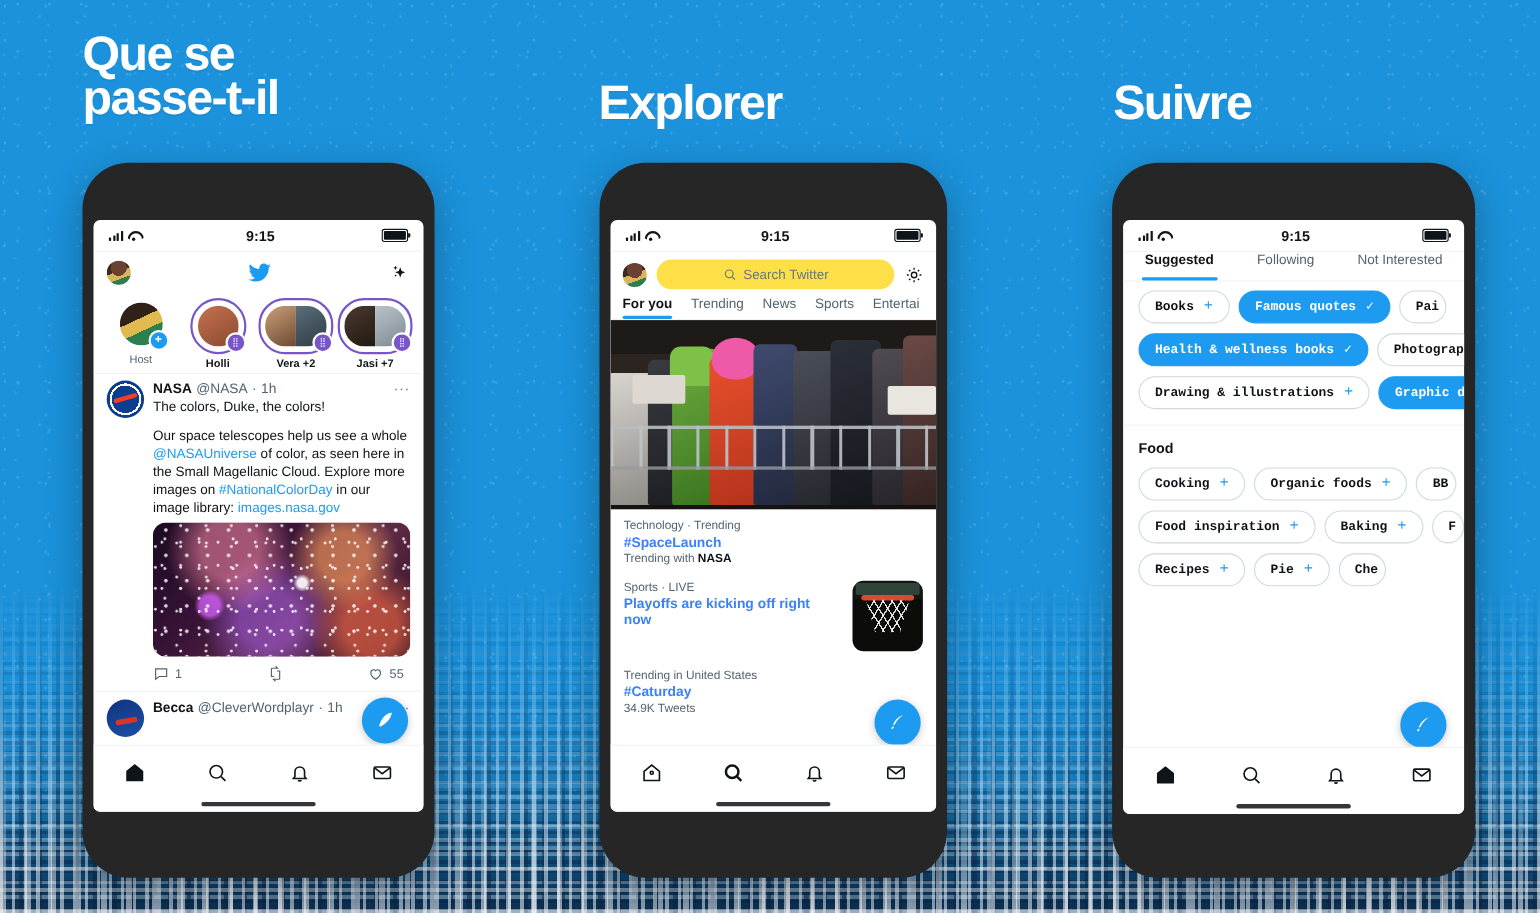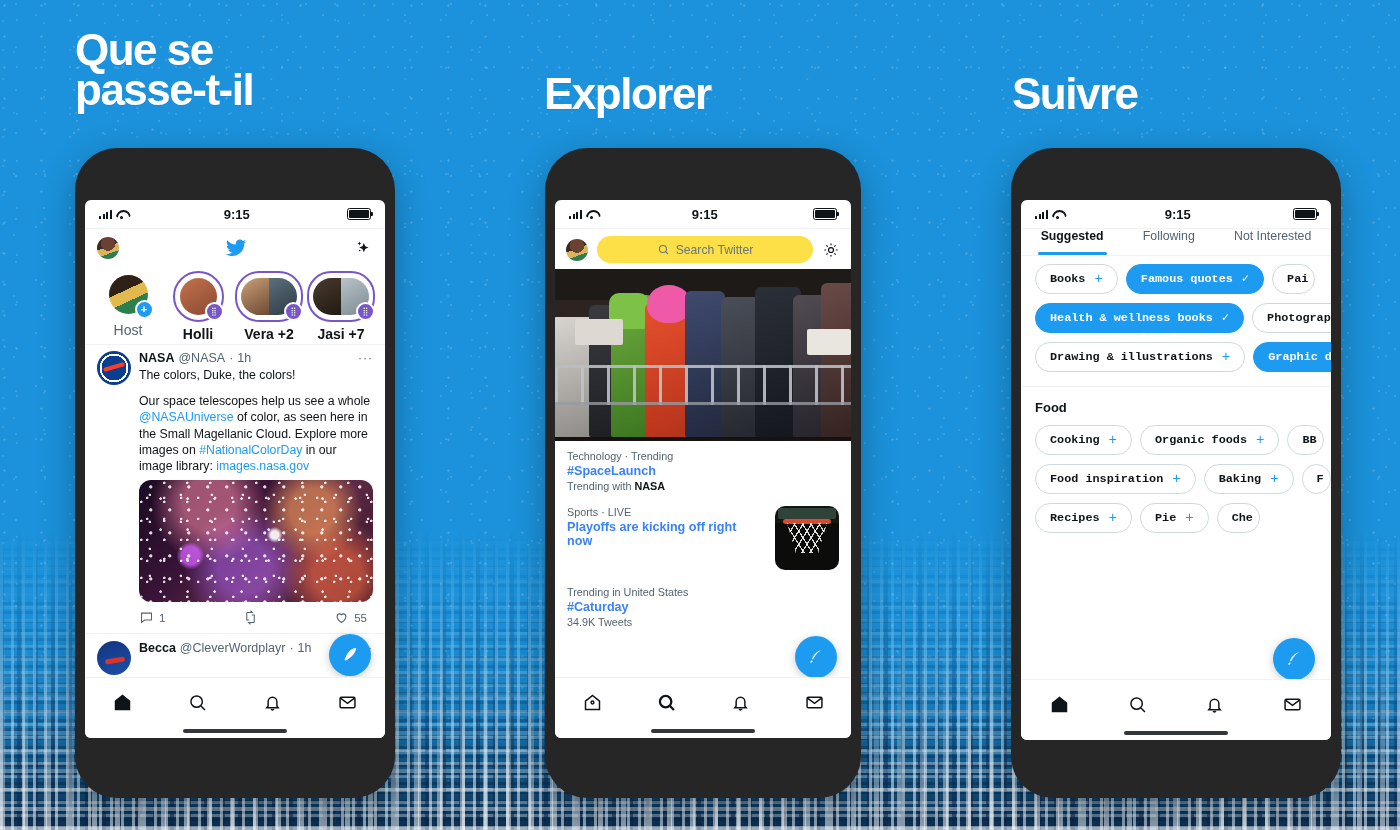--- a/index.html
+++ b/index.html
@@ -109,21 +109,21 @@
   .fleet.ringed .pic{width:37px;height:37px;}
   .fleet.wide .pic{width:56px;height:37px;border-radius:19px;}
   .fleet.wide .ring{width:64px;height:47px;border-radius:24px;}
   .fleet .pic span{flex:1;height:100%;}
   .fleet .badge{
     position:absolute;right:-2px;bottom:-1px;width:15px;height:15px;border-radius:50%;
     background:#7856c9;border:2px solid #fff;display:flex;align-items:center;justify-content:center;
     color:#fff;font-size:8px;line-height:1;
   }
   .fleet.host .badge{background:#1d9bf0;font-size:11px;font-weight:700;}
-  .fleet .nm{font-size:14px;margin-top:4px;font-weight:700;color:#0f1419;}
+  .fleet .nm{font-size:10px;margin-top:4px;font-weight:700;color:#0f1419;}
   .fleet.host .nm{font-weight:400;color:#536471;}
 
   .tweet{display:flex;gap:8px;padding:6px 12px 0;border-top:1px solid #eff3f4;}
   .tw-avatar{width:34px;height:34px;border-radius:50%;flex:0 0 34px;
     background:radial-gradient(circle at 50% 50%,#0b3d91 0 52%,#fff 52% 60%,#0b3d91 60%);
     position:relative;overflow:hidden;}
   .tw-avatar::after{content:"";position:absolute;left:6px;top:14px;width:22px;height:4px;background:#fc3d21;transform:rotate(-16deg);border-radius:2px;}
   .tw-body{flex:1;min-width:0;}
   .tw-line1{display:flex;align-items:center;gap:4px;font-size:12.5px;}
   .tw-name{font-weight:700;}
@@ -435,20 +435,27 @@
         <span>Search Twitter</span>
       </div>
       <div class="gear">
         <svg viewBox="0 0 24 24">
             <circle cx="12" cy="12" r="3.3"></circle>
             <path d="M12 3.2v2.3M12 18.5v2.3M3.2 12h2.3M18.5 12h2.3M5.9 5.9l1.6 1.6M16.5 16.5l1.6 1.6M18.1 5.9l-1.6 1.6M7.5 16.5l-1.6 1.6"></path>
           </svg>
       </div>
     </div>
 
+    <div class="p2-tabs">
+      <div class="on">For you</div>
+      <div>Trending</div>
+      <div>News</div>
+      <div>Sports</div>
+      <div>Entertai</div>
+    </div>
 
     <div class="crowd">
       <div class="p" style="left:-4px;top:48px;width:44px;height:120px;background:linear-gradient(160deg,#d9d5d0,#8e8a85)"></div>
       <div class="p" style="left:34px;top:36px;width:40px;height:132px;background:linear-gradient(160deg,#3a3b40,#1d1e22)"></div>
       <div class="p" style="left:56px;top:26px;width:42px;height:142px;background:linear-gradient(160deg,#6fae3f,#3c7520)"></div>
       <div class="p" style="left:54px;top:24px;width:40px;height:36px;background:#7dc246;border-radius:10px 10px 6px 6px"></div>
       <div class="p" style="left:90px;top:34px;width:46px;height:134px;background:linear-gradient(160deg,#e8502c,#b4331c)"></div>
       <div class="p" style="left:92px;top:16px;width:44px;height:38px;background:#ef5aa8;border-radius:50% 50% 45% 45%"></div>
       <div class="p" style="left:130px;top:22px;width:40px;height:146px;background:linear-gradient(160deg,#3f4a6e,#22293f)"></div>
       <div class="p" style="left:166px;top:28px;width:44px;height:140px;background:linear-gradient(160deg,#4a4e58,#24272d)"></div>

